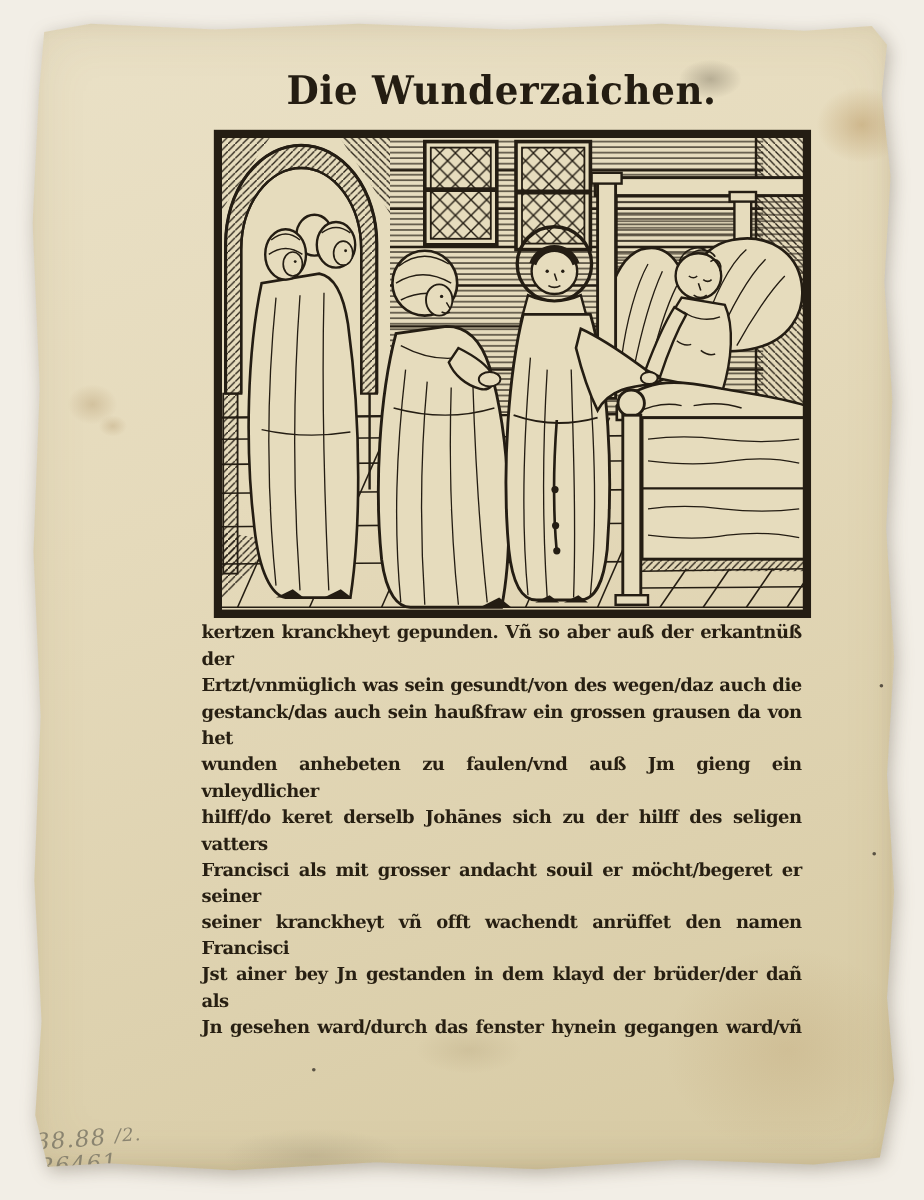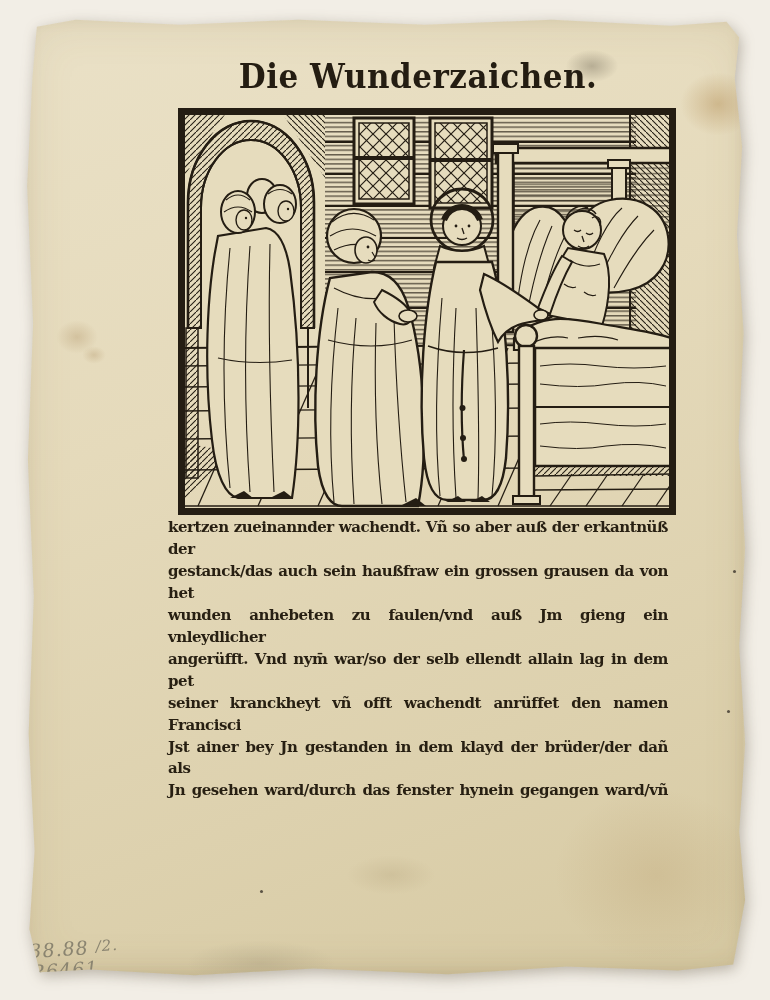--- a/index.html
+++ b/index.html
@@ -239,24 +239,26 @@
           <path d="M250,238 q34,12 70,2" class="ink" stroke-width="1.6"></path>
           <path d="M268,394 l12,-6 8,6 Z" fill="#241d13"></path>
           <path d="M292,394 l12,-6 8,6 Z" fill="#241d13"></path>
         </g>
 
         <rect x="3.5" y="3.5" width="491" height="400" class="ink" stroke-width="7"></rect>
       </svg>
     </div>
 
     <div class="textblock">
-          <div class="bodyline">kertzen zueinannder wachendt. Vñ so aber auß der erkantnüß der</div>
+          <div class="bodyline">kertzen kranckheyt gepunden. Vñ so aber auß der erkantnüß der</div>
+          <div class="bodyline">Ertzt/vnmüglich was sein gesundt/von des wegen/daz auch die</div>
           <div class="bodyline">gestanck/das auch sein haußfraw ein grossen grausen da von het</div>
           <div class="bodyline">wunden anhebeten zu faulen/vnd auß Jm gieng ein vnleydlicher</div>
-          <div class="bodyline">angerüfft. Vnd nym̄ war/so der selb ellendt allain lag in dem pet</div>
+          <div class="bodyline">hilff/do keret derselb Johānes sich zu der hilff des seligen vatters</div>
+          <div class="bodyline">Francisci als mit grosser andacht souil er möcht/begeret er seiner</div>
           <div class="bodyline">seiner kranckheyt vñ offt wachendt anrüffet den namen Francisci</div>
           <div class="bodyline">Jst ainer bey Jn gestanden in dem klayd der brüder/der dañ als</div>
           <div class="bodyline">Jn gesehen ward/durch das fenster hynein gegangen ward/vñ</div>
         </div>
 
     <div class="annotation">
       <div><span>38.88</span> <span class="sup">/2.</span></div>
       <div>R6461</div>
     </div>
 

